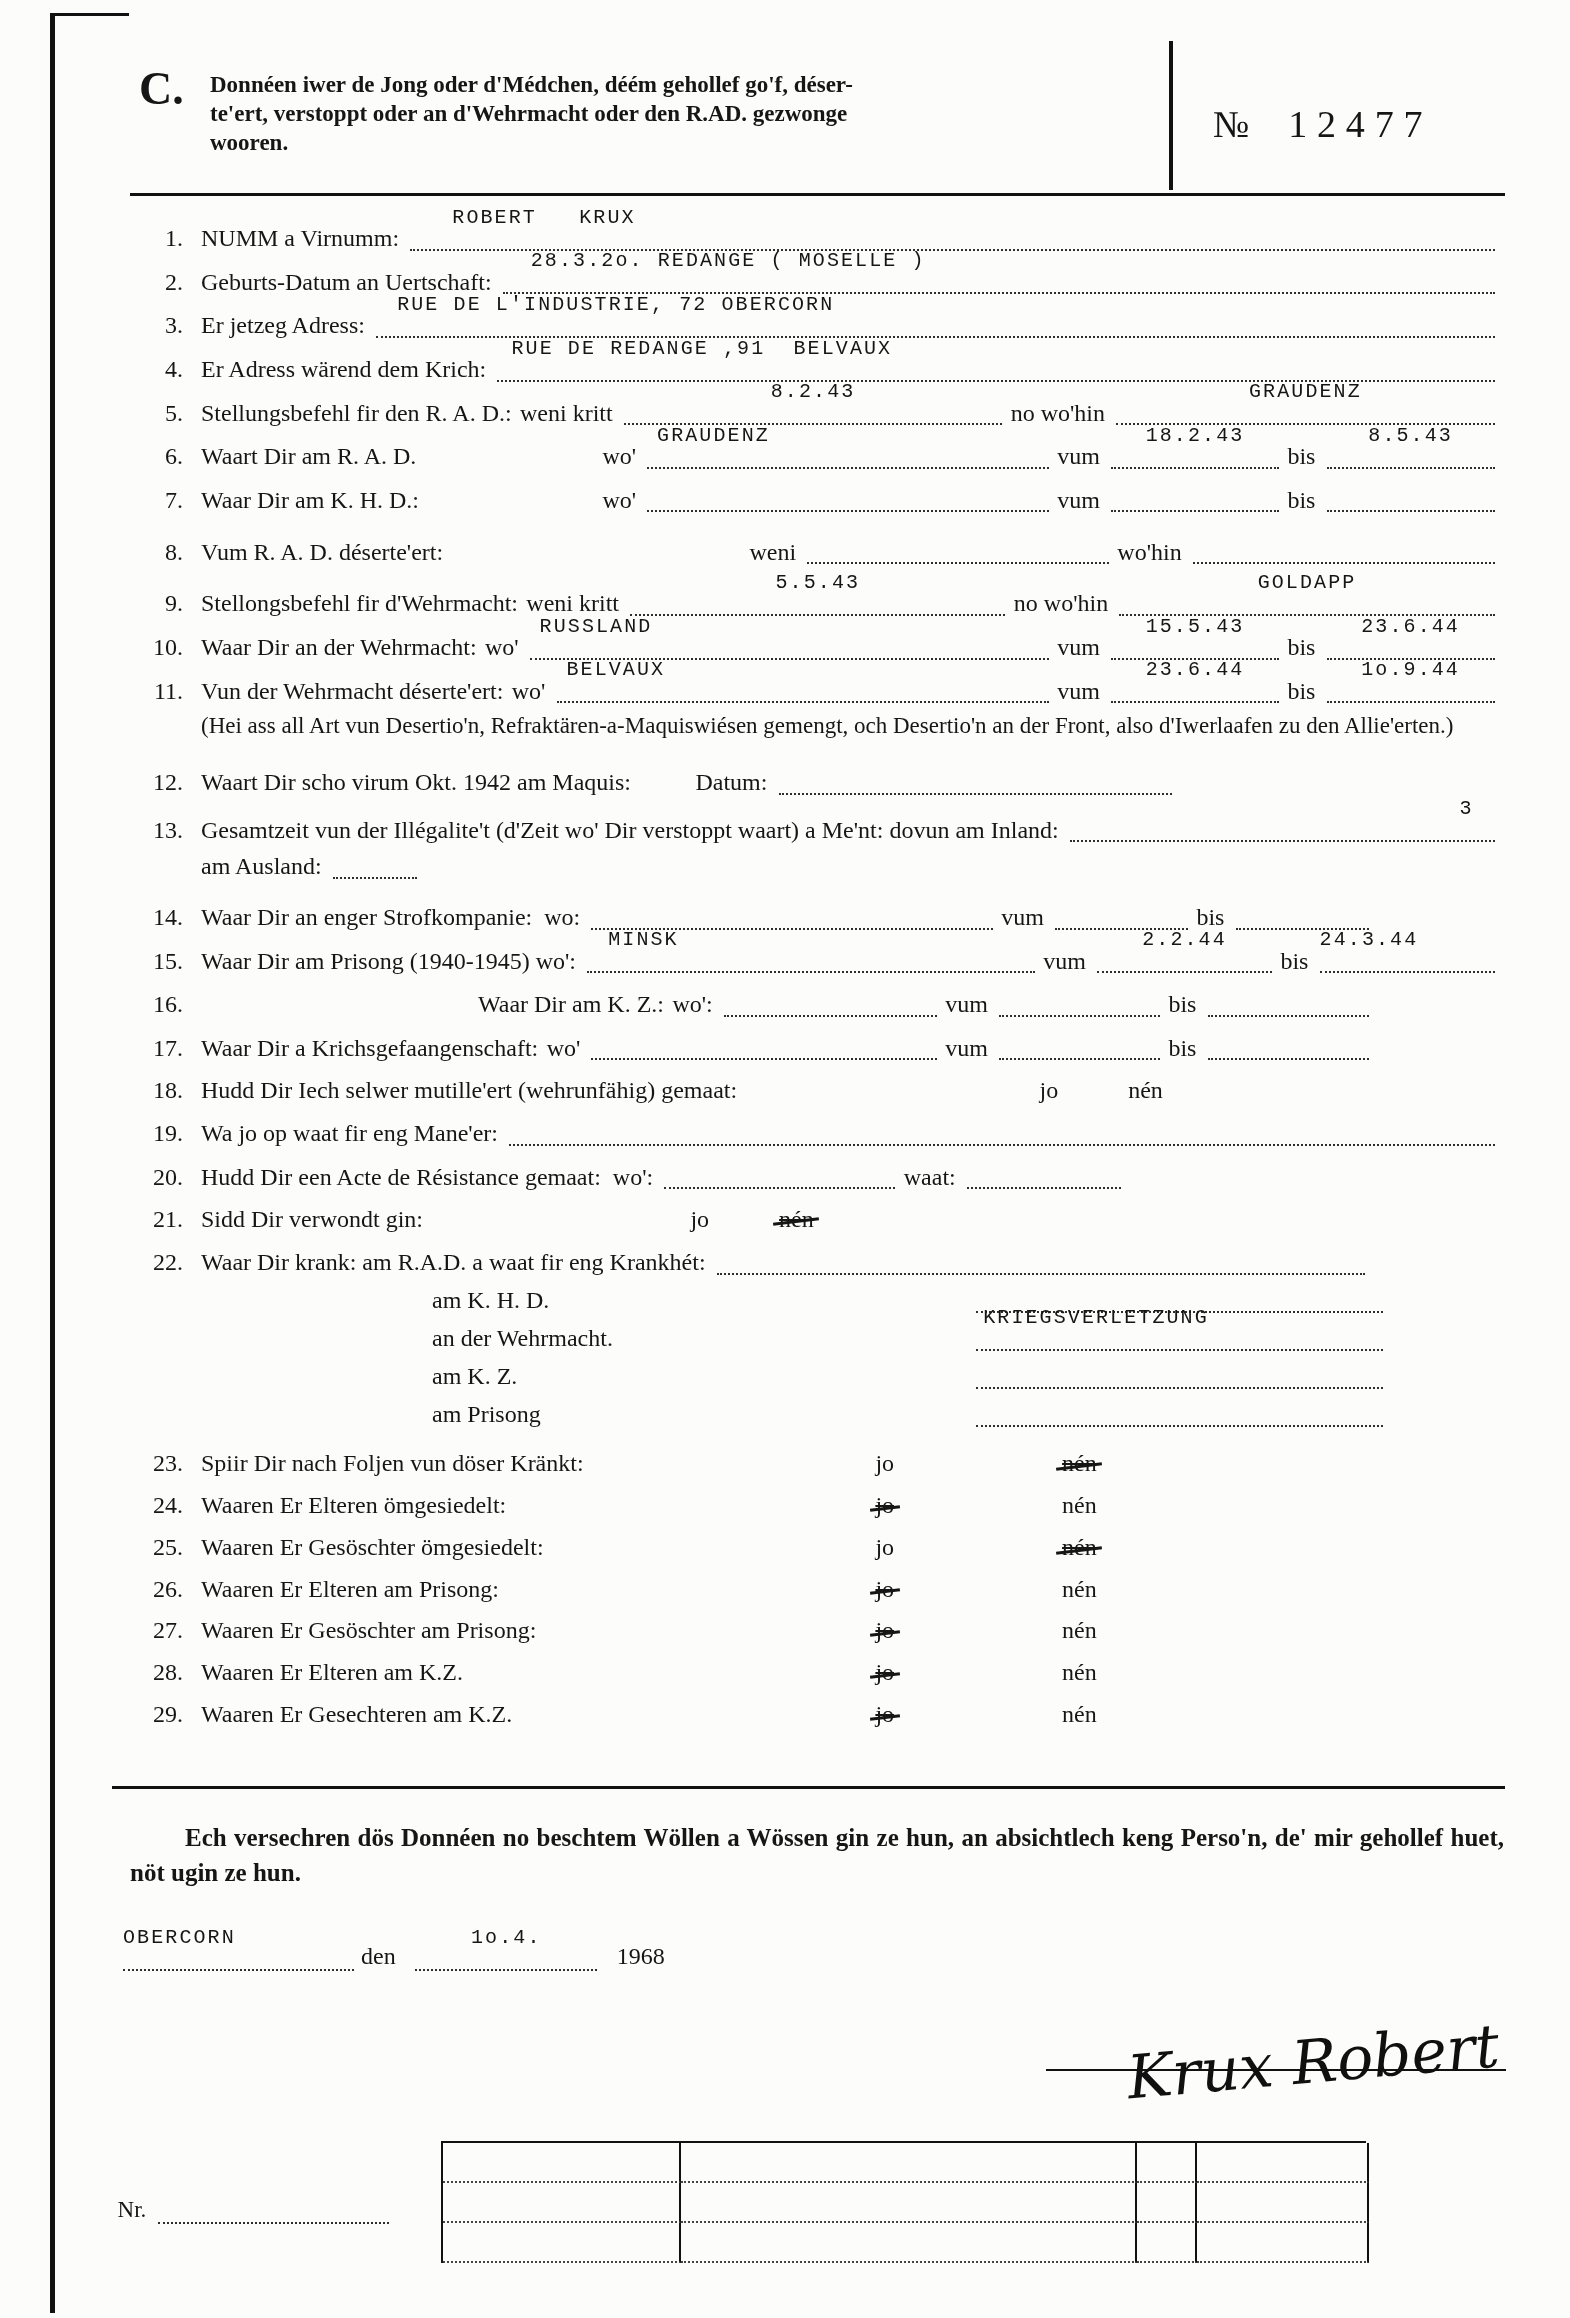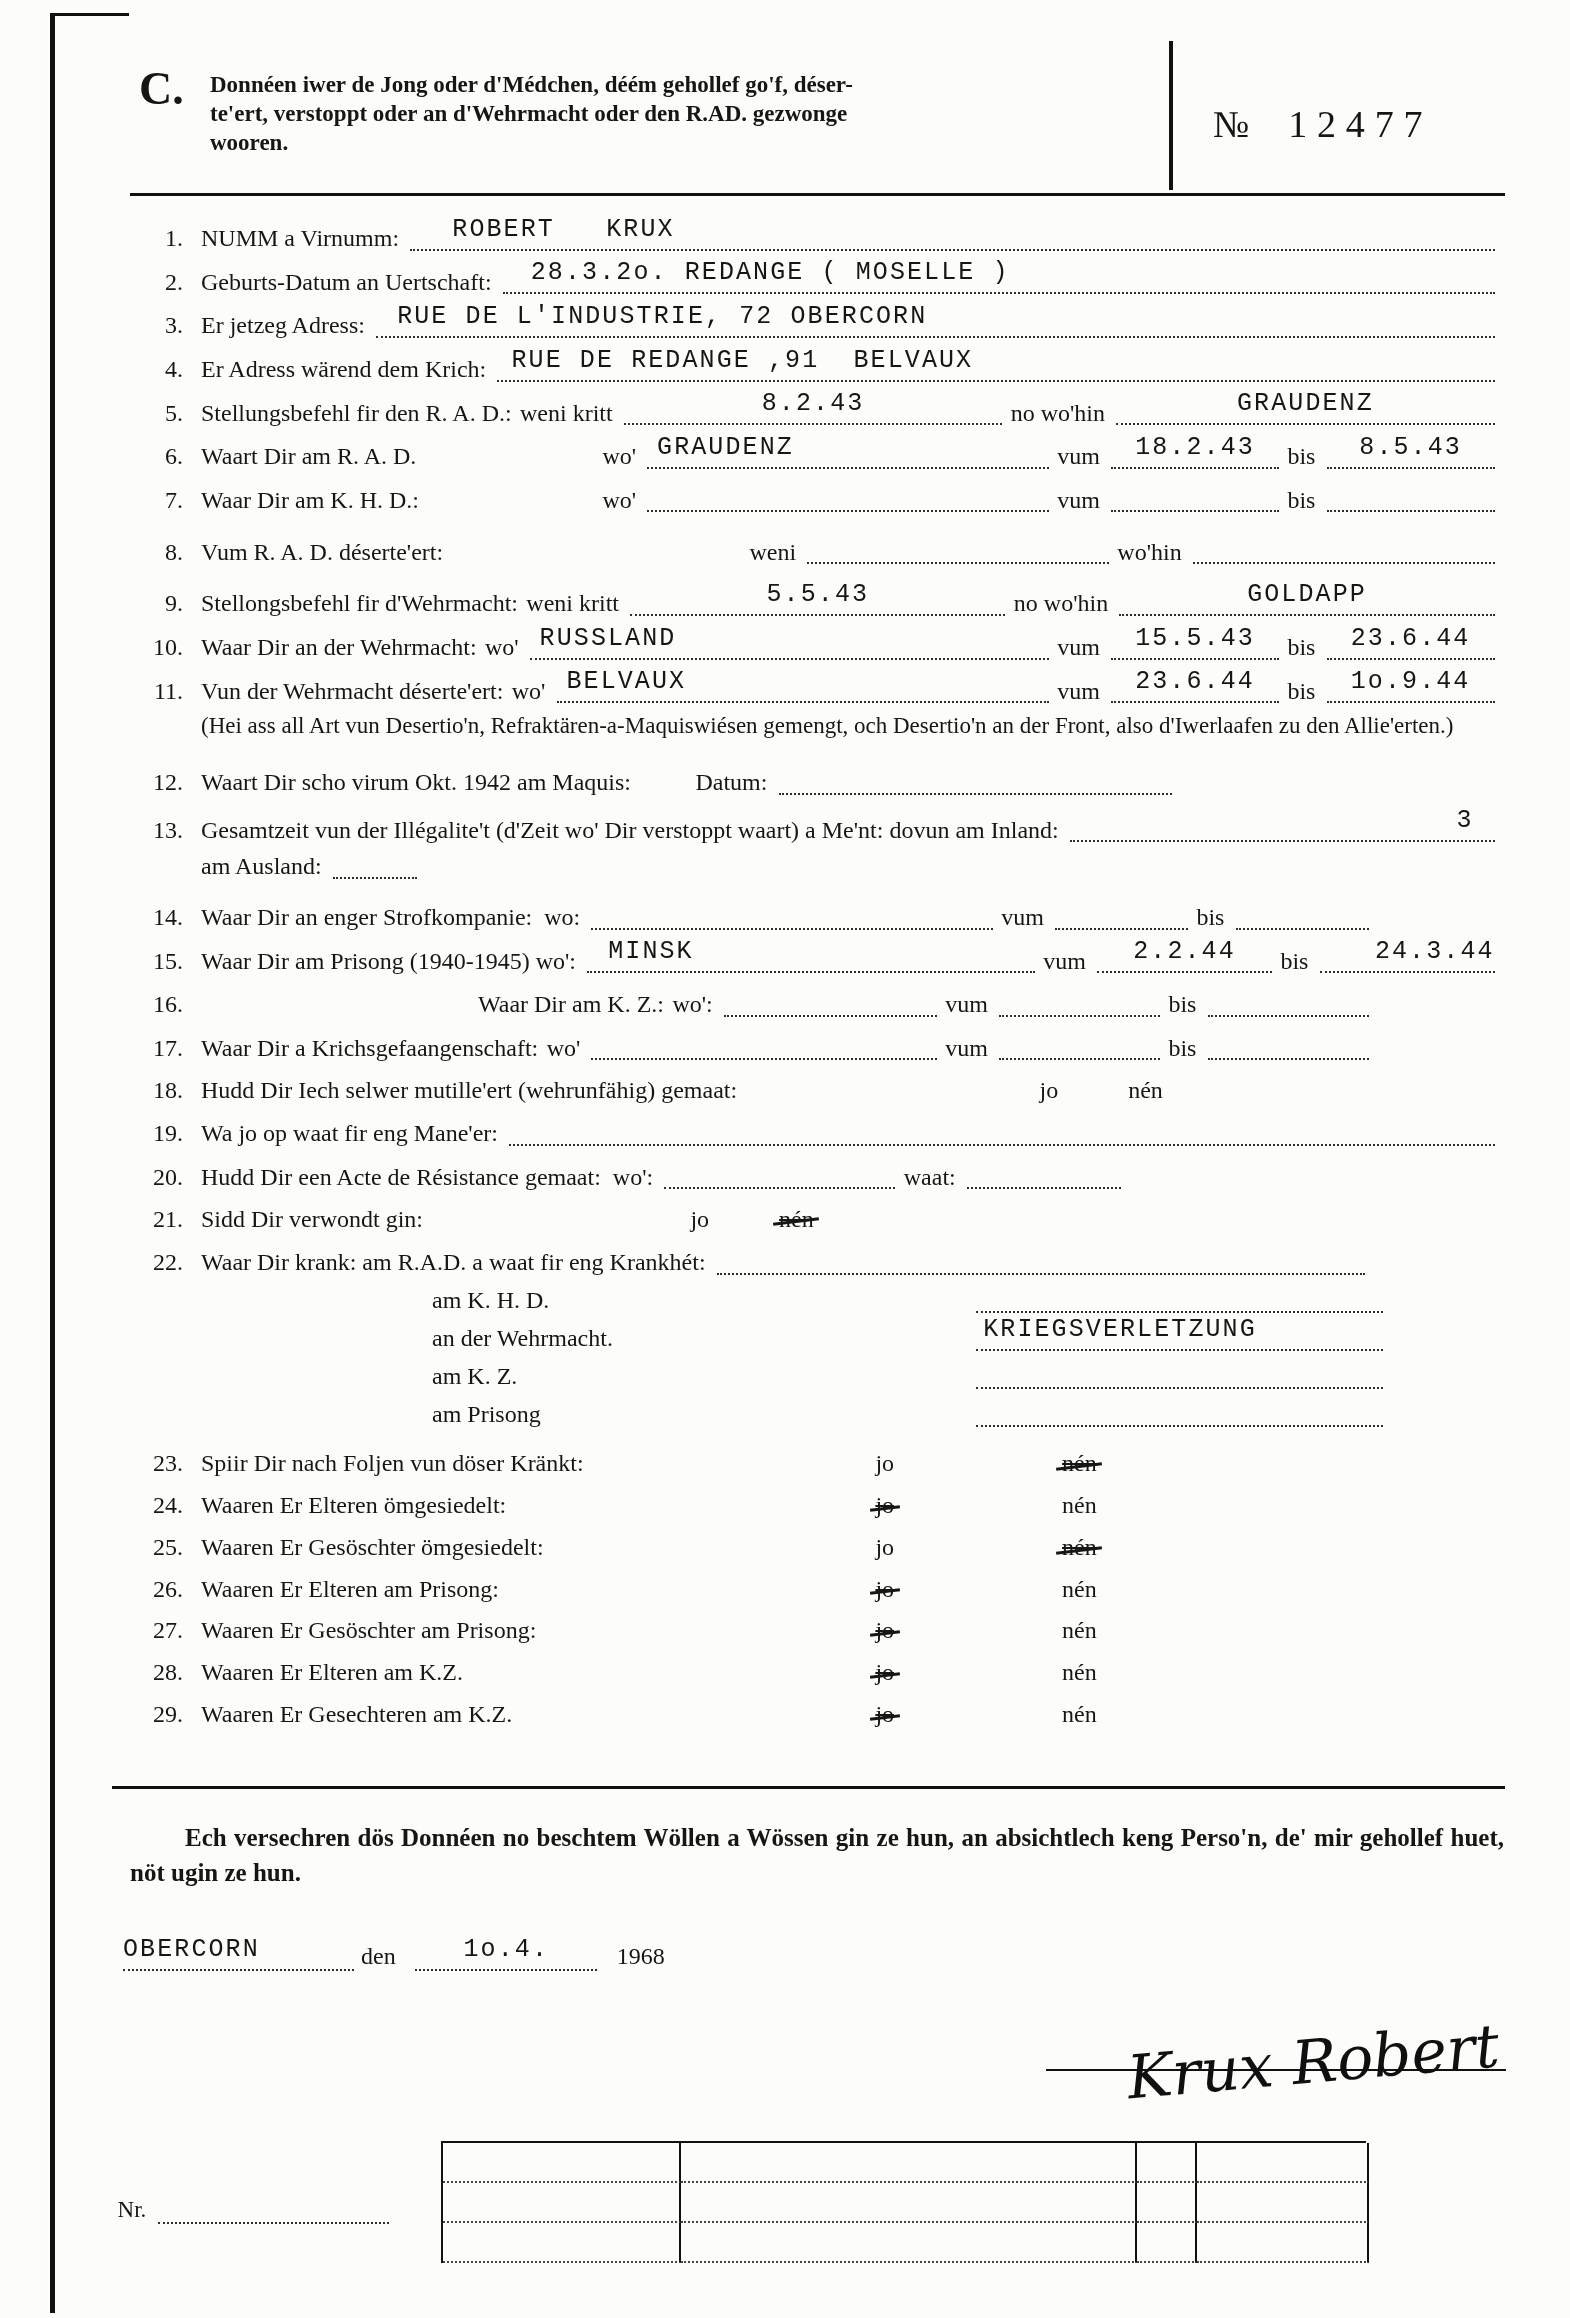--- a/index.html
+++ b/index.html
@@ -23,22 +23,22 @@
   .doc-num .numval { letter-spacing:9.8px; }
   .hr-top { position:absolute; left:130px; top:193px; width:1375px; height:2.8px; background:#111; }
 
   
   .rows { position:absolute; left:119px; top:210px; width:1384px; }
   .row { display:flex; align-items:flex-end; min-height:32px; margin-top:9.8px; }
   .row.sub { min-height:27px; margin-top:4.2px; }
   .num { width:64px; text-align:right; margin-right:18px; font-size:24px; flex:0 0 auto; padding-bottom:1.4px; white-space:pre; }
   .lbl { font-size:24px; padding-bottom:1.4px; margin-right:8.4px; white-space:pre; flex:0 0 auto; }
   .field { position:relative; border-bottom:2.5px dotted #2e2e2e; height:31px; margin:0 8.4px 2.8px 2.8px; min-width:42px; flex:0 0 auto; }
-  .value { position:absolute; left:0; right:0; bottom:5px;
-           font-family:"Liberation Mono", monospace; font-size:25px; letter-spacing:2.1px; white-space:pre; }
+  .value { position:absolute; left:0; right:0; bottom:20px;
+           font-family:"Liberation Mono", monospace; font-size:20px; letter-spacing:2.1px; white-space:pre; }
   .choice { font-size:24px; padding-bottom:1.4px; position:relative; flex:0 0 auto; }
   .struck { text-decoration:line-through; }
   .struck::after { content:""; position:absolute; left:-5.6px; right:-5.6px; top:52%; height:2.8px;
                    background:#161616; transform:rotate(-7deg); }
   .space { display:inline-block; height:4.2px; flex:0 0 auto; }
   .note-text { font-size:23px; line-height:31px; padding-bottom:1.4px; }
 
   
   .hr-mid { position:absolute; left:112px; top:1786px; width:1393px; height:2.8px; background:#111; }
   .declaration { position:absolute; left:130px; top:1820px; width:1374px; font-size:25px; line-height:35px;
@@ -259,21 +259,21 @@
         <span class="lbl">Waar Dir am Prisong (1940-1945) wo':</span>
         <span class="field" style="flex: 1 1 0%;">
           <span class="value" style="padding-left: 21px;">MINSK</span>
         </span>
         <span class="lbl">vum</span>
         <span class="field" style="width: 175px;">
           <span class="value" style="text-align: center;">2.2.44</span>
         </span>
         <span class="lbl">bis</span>
         <span class="field" style="width: 175px;">
-          <span class="value" style="text-align: right;">24.3.44</span>
+          <span class="value" style="text-align: left;">24.3.44</span>
         </span>
       </div>
       <div class="row">
         <span class="num">16.</span>
         <span class="lbl" style="width: 463px; text-align: right;">Waar Dir am K. Z.:</span>
         <span class="lbl">wo':</span>
         <span class="field" style="flex: 1 1 0%;">
           <span class="value"></span>
         </span>
         <span class="lbl">vum</span>

